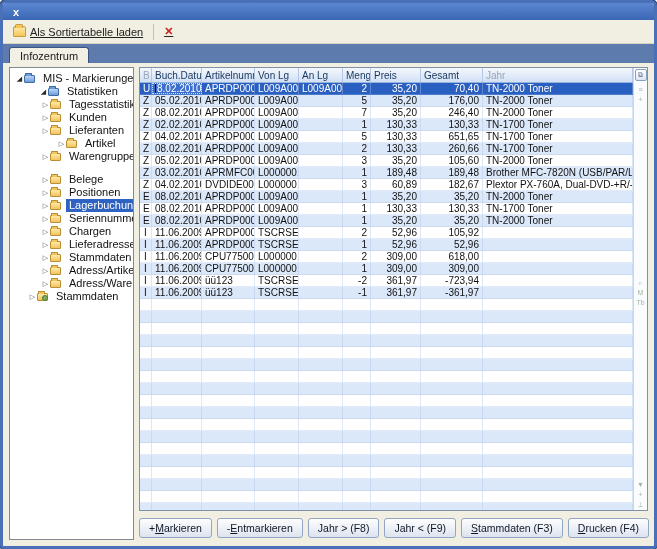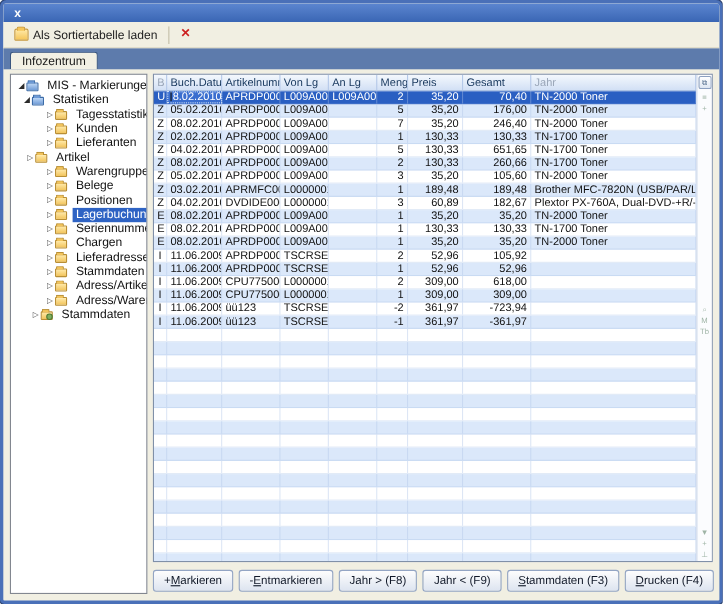--- a/index.html
+++ b/index.html
@@ -20,21 +20,21 @@
     background:linear-gradient(#5c86d0,#3a66b4);
     color:#fff;font-size:11px;font-weight:bold;
     display:flex;align-items:center;padding:0 6px;
   }
   .titlebar .title{flex:1;white-space:nowrap;overflow:hidden;}
   .titlebar .close{font-weight:bold;font-size:11px;padding:0 4px;cursor:default;}
   
   .toolbar{
     height:24px;flex:0 0 24px;background:#f1efe2;
     border-bottom:1px solid #d8d4c0;
-    display:flex;align-items:center;padding:0 4px;font-size:11px;color:#222;
+    display:flex;align-items:center;padding:0 4px;font-size:11px;color:#222;text-decoration:underline;
   }
   .tb-btn{display:flex;align-items:center;gap:4px;padding:2px 6px;border-radius:2px;}
   .tb-sep{width:1px;height:16px;background:#c3bfa8;margin:0 4px;}
   .icon-sort-table{width:13px;height:11px;background:linear-gradient(#ffe9a8,#f5c65a);
     border:1px solid #c89b40;border-radius:2px 2px 1px 1px;position:relative;display:inline-block;}
   .icon-sort-table::before{content:"";position:absolute;left:1px;top:-3px;width:6px;height:3px;
     background:#f5c65a;border:1px solid #c89b40;border-bottom:none;border-radius:2px 2px 0 0;}
   .icon-x{color:#cc1f1f;font-weight:bold;font-size:11px;line-height:1;}
   
   .tabstrip{height:19px;flex:0 0 19px;background:#5d7bac;display:flex;align-items:flex-end;padding:0 0 0 6px;}
@@ -128,21 +128,21 @@
   <div class="content">
 
     <div class="treepanel" id="tree">
         <div class="tree-item" style="padding-left: 4px;">
           <span class="expander exp">◢</span>
           <span class="tree-ico blue">
             <span class="folder"></span>
           </span>
           <span class="tree-label">MIS - Markierungen</span>
         </div>
-        <div class="tree-item" style="padding-left: 9px;">
+        <div class="tree-item" style="padding-left: 28px;">
           <span class="expander exp">◢</span>
           <span class="tree-ico blue">
             <span class="folder"></span>
           </span>
           <span class="tree-label">Statistiken</span>
         </div>
         <div class="tree-item" style="padding-left: 30px;">
           <span class="expander">▷</span>
           <span class="tree-ico folder">
             <span class="folder"></span>
@@ -156,35 +156,35 @@
           </span>
           <span class="tree-label">Kunden</span>
         </div>
         <div class="tree-item" style="padding-left: 30px;">
           <span class="expander">▷</span>
           <span class="tree-ico folder">
             <span class="folder"></span>
           </span>
           <span class="tree-label">Lieferanten</span>
         </div>
-        <div class="tree-item" style="padding-left: 12px;">
+        <div class="tree-item" style="padding-left: 46px;">
           <span class="expander">▷</span>
           <span class="tree-ico folder">
             <span class="folder"></span>
           </span>
           <span class="tree-label">Artikel</span>
         </div>
         <div class="tree-item" style="padding-left: 30px;">
           <span class="expander">▷</span>
           <span class="tree-ico folder">
             <span class="folder"></span>
           </span>
           <span class="tree-label">Warengruppen</span>
         </div>
-        <div class="tree-item" style="padding-left: 30px;">
+        <div class="tree-item" style="padding-left: 30px; margin-top: 10px;">
           <span class="expander">▷</span>
           <span class="tree-ico folder">
             <span class="folder"></span>
           </span>
           <span class="tree-label">Belege</span>
         </div>
         <div class="tree-item" style="padding-left: 30px;">
           <span class="expander">▷</span>
           <span class="tree-ico folder">
             <span class="folder"></span>

